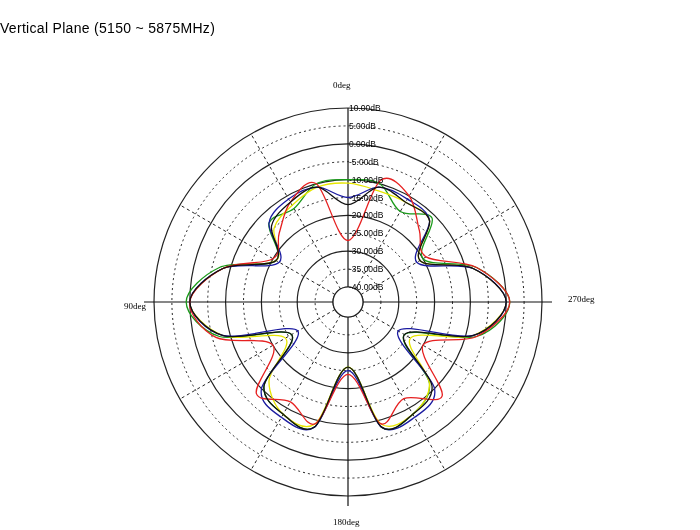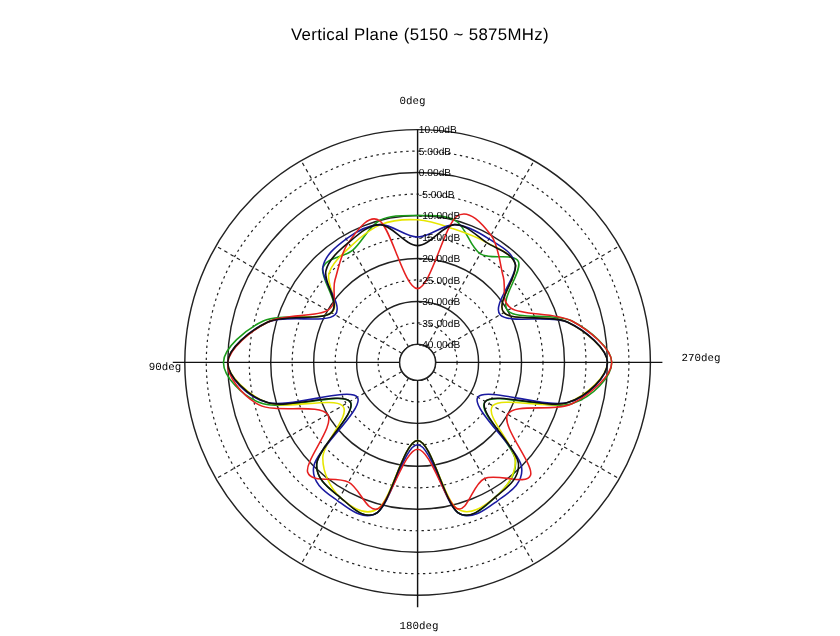--- a/index.html
+++ b/index.html
@@ -1,18 +1,18 @@
 <!DOCTYPE html>
 <html><head>
 <meta charset="utf-8">
 <style>
   html,body{margin:0;padding:0;background:#ffffff;}
   body{width:700px;height:530px;position:relative;overflow:hidden;font-family:"Liberation Sans",sans-serif;}
-  .title{position:absolute;top:20px;left:0;width:700px;text-align:center;font-size:14px;color:#000;letter-spacing:0.3px;}
-  .deg{position:absolute;font-size:9px;color:#000;font-family:Liberation Mono, monospace;}
+  .title{position:absolute;top:20px;left:0;width:700px;text-align:left;font-size:14px;color:#000;letter-spacing:0.3px;}
+  .deg{position:absolute;font-size:9px;color:#000;font-family:Liberation Serif, serif;}
   svg{position:absolute;left:0;top:0;}
   .ringlabel{font-size:8.5px;font-family:"Liberation Sans",sans-serif;fill:#000;}
 </style>
 </head>
 <body>
 
 <div class="title">Vertical Plane (5150 ~ 5875MHz)</div>
 
 <div class="deg" style="left:333px;top:80px;">0deg</div>
 <div class="deg" style="left:124px;top:301px;">90deg</div>

